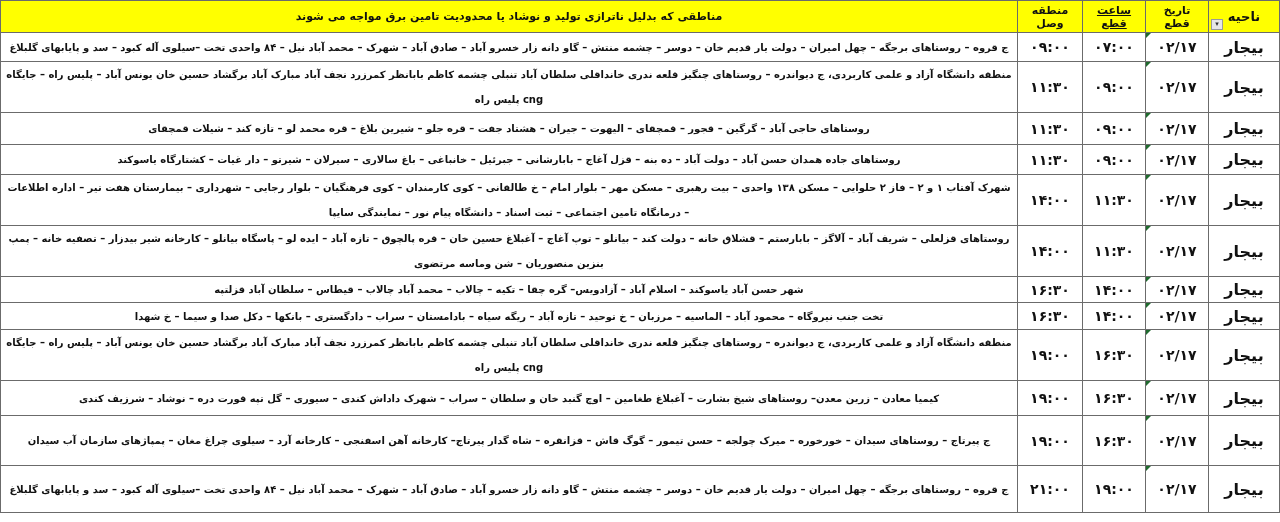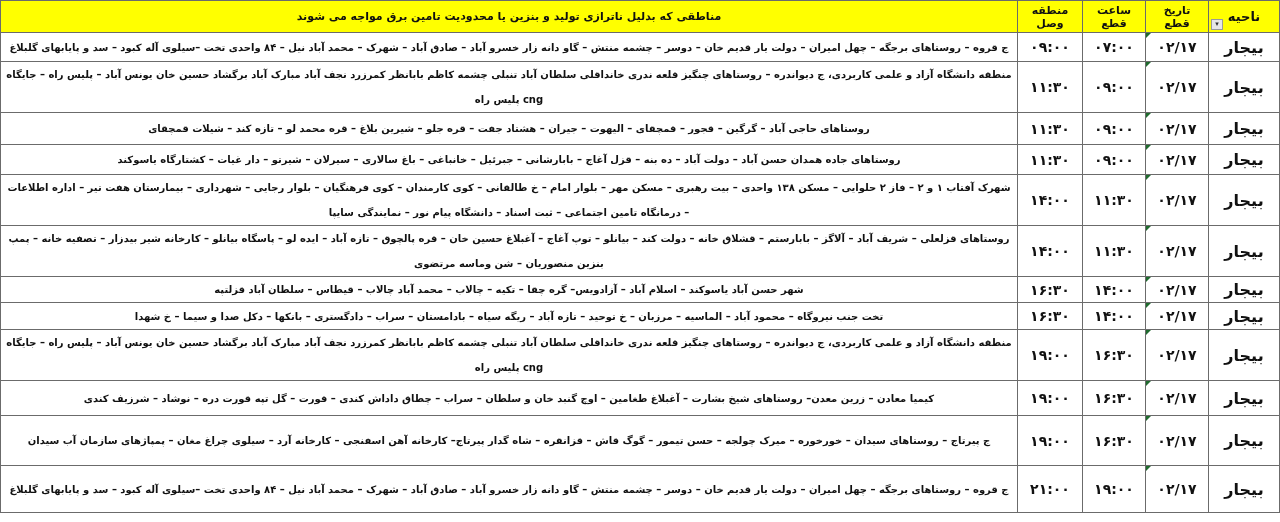--- a/index.html
+++ b/index.html
@@ -20,21 +20,21 @@
     overflow:hidden;
   }
   table.grid thead th {
     background:#ffff00;
     font-size:11px;
     height:31px;
     position:relative;
   }
   th.col-region { width:62px; font-size:13px !important; }
   th.col-date { width:54px; }
-  th.col-cut { width:54px; }
+  th.col-cut { width:54px;text-decoration:underline; }
   th.col-reconnect { width:56px; }
   td.region { font-size:16px; }
   td.date, td.time { font-size:14px; letter-spacing:0.3px; }
   td.areas { font-size:10px; text-align:right; line-height:25px; padding-right:14px; }
   .filter-btn {
     position:absolute; left:2px; bottom:2px;
     width:10px; height:9px;
     background:#e6e6e6; border:1px solid #9a9a9a;
     font-size:7px; line-height:9px; color:#333; text-align:center;
     font-weight:normal;
@@ -53,21 +53,21 @@
 <table class="grid">
   <thead>
     <tr>
       <th class="col-region">
         <span>ناحیه</span>
         <span class="filter-btn">▾</span>
       </th>
       <th class="col-date"><span>تاریخ قطع</span></th>
       <th class="col-cut"><span>ساعت قطع</span></th>
       <th class="col-reconnect"><span>منطقه وصل</span></th>
-      <th class="col-areas"><span>مناطقی که بدلیل ناترازی تولید و بنزین یا محدودیت تامین برق مواجه می شوند</span></th>
+      <th class="col-areas"><span>مناطقی که بدلیل ناترازی تولید و نوشاد یا محدودیت تامین برق مواجه می شوند</span></th>
     </tr>
   </thead>
   <tbody id="rows-body">
   <tr style="height: 29px;">
     <td class="region"><span>بیجار</span></td>
     <td class="date"><span class="tri"></span><span>۰۲/۱۷</span></td>
     <td class="time"><span>۰۷:۰۰</span></td>
     <td class="time"><span>۰۹:۰۰</span></td>
     <td class="areas"><span>ج قروه – روستاهای برجگه – چهل امیران – دولت یار قدیم خان – دوسر – چشمه منتش – گاو دانه زار خسرو آباد – صادق آباد – شهرک – محمد آباد نیل – ۸۴ واحدی تخت –سیلوی آله کبود – سد و پایابهای گلبلاغ</span></td>
   </tr>
@@ -134,21 +134,21 @@
     <td class="time"><span>۱۶:۳۰</span></td>
     <td class="time"><span>۱۹:۰۰</span></td>
     <td class="areas"><span>منطقه دانشگاه آزاد و علمی کاربردی، ج دیواندره – روستاهای چنگیز قلعه ندری خانداقلی سلطان آباد تنبلی چشمه کاظم بابانظر کمرزرد نجف آباد مبارک آباد برگشاد حسین خان یونس آباد – پلیس راه – جایگاه cng پلیس راه</span></td>
   </tr>
 
   <tr style="height: 35px;">
     <td class="region"><span>بیجار</span></td>
     <td class="date"><span class="tri"></span><span>۰۲/۱۷</span></td>
     <td class="time"><span>۱۶:۳۰</span></td>
     <td class="time"><span>۱۹:۰۰</span></td>
-    <td class="areas"><span>کیمیا معادن – زرین معدن– روستاهای شیخ بشارت – آغبلاغ طغامین – اوچ گنبد خان و سلطان – سراب – چطاق داداش کندی – قورت – گل تپه قورت دره – نوشاد – شرزیف کندی</span></td>
+    <td class="areas"><span>کیمیا معادن – زرین معدن– روستاهای شیخ بشارت – آغبلاغ طغامین – اوچ گنبد خان و سلطان – سراب – شهرک داداش کندی – سیوری – گل تپه قورت دره – نوشاد – شرزیف کندی</span></td>
   </tr>
 
   <tr style="height: 50px;">
     <td class="region"><span>بیجار</span></td>
     <td class="date"><span class="tri"></span><span>۰۲/۱۷</span></td>
     <td class="time"><span>۱۶:۳۰</span></td>
     <td class="time"><span>۱۹:۰۰</span></td>
     <td class="areas"><span>ج پیرتاج – روستاهای سیدان – خورخوره – میرک چولجه – حسن تیمور – گوگ قاش – قزانقره – شاه گدار پیرتاج– کارخانه آهن اسفنجی – کارخانه آرد – سیلوی چراغ مغان – پمپاژهای سازمان آب سیدان</span></td>
   </tr>
 

